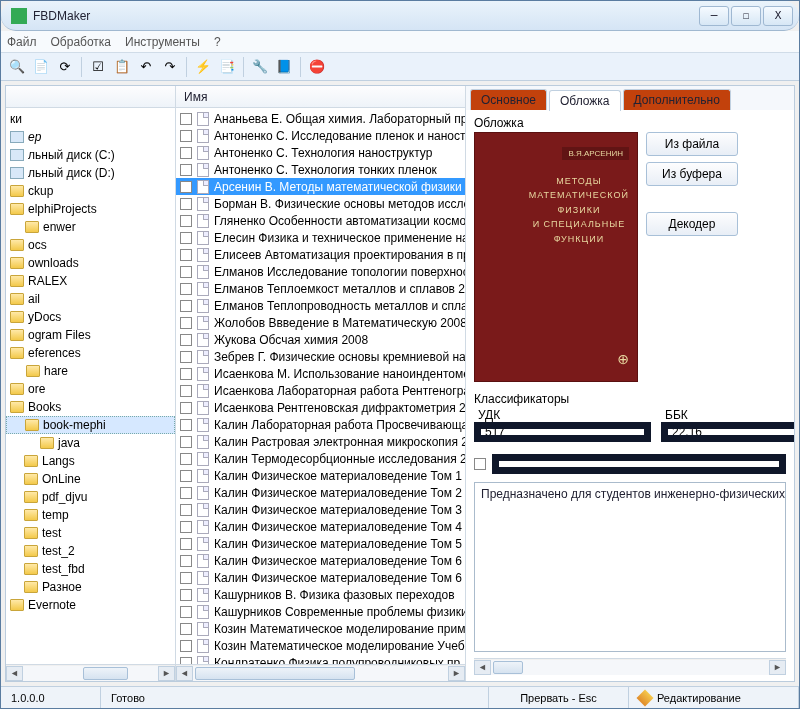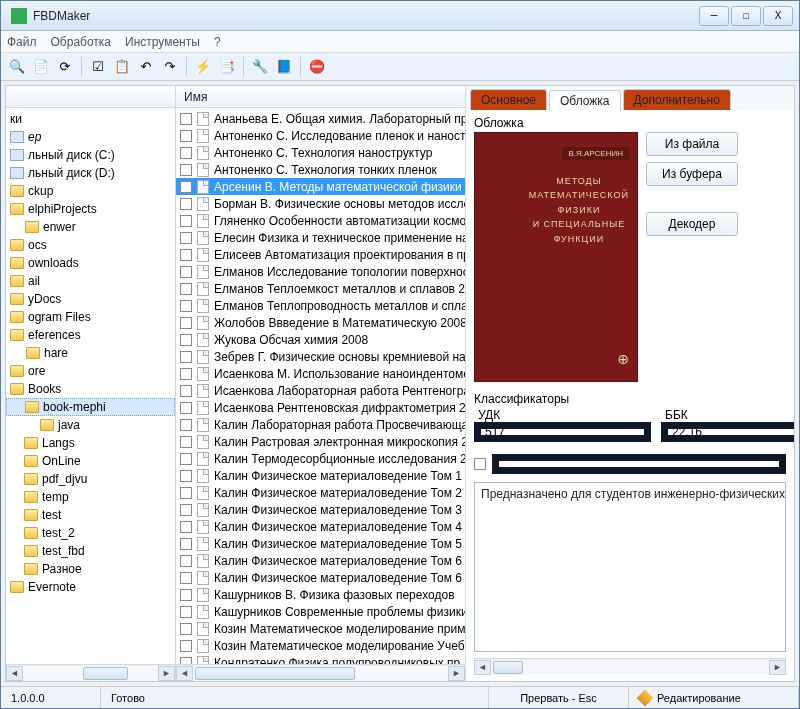--- a/index.html
+++ b/index.html
@@ -1,18 +1,18 @@
 <!DOCTYPE html>
 <html><head>
 <meta charset="utf-8">
 <style>
   * { box-sizing: border-box; }
   body { margin: 0; font-family: "Segoe UI", Tahoma, sans-serif; font-size: 12px; background: #d7e4f2; overflow: hidden; }
   .window { width: 800px; height: 709px; background: #f0f0f0; border: 1px solid #5a7ca0; display: flex; flex-direction: column; }
-  .titlebar { height: 30px; background: linear-gradient(#eaf3fb, #d5e5f5); display: flex; align-items: center; padding: 0 4px; border-bottom: 1px solid #a0b8d0; }
+  .titlebar { height: 30px; background: linear-gradient(#eaf3fb, #d5e5f5); display: flex; align-items: center; padding: 0 4px; border-bottom: 1px solid #a0b8d0; border-radius: 15px; }
   .titlebar .appicon { width: 16px; height: 16px; background: #3a5; margin: 0 6px; }
   .titlebar .title { flex: 1; color: #223; }
   .winbtns { display: flex; gap: 2px; margin-right: 2px; }
   .winbtn { width: 30px; height: 20px; background: linear-gradient(#f5faff,#d7e7f5); border: 1px solid #9fb8d2; border-radius: 3px; display:flex; align-items:center; justify-content:center; color:#223; font-family: monospace; font-size:11px; }
   .winbtn.close { background: linear-gradient(#f5faff,#d7e7f5); }
   .menubar { height: 22px; background: #f7fafd; border-bottom: 1px solid #d0dce8; display: flex; align-items: center; padding: 0 6px; gap: 14px; color: #555; }
   .menubar span { cursor: default; }
   .toolbar { height: 28px; background: #eaf2fb; border-bottom: 1px solid #c0d0e0; display:flex; align-items:center; padding: 0 6px; gap: 4px; }
   .tbtn { width: 20px; height: 20px; display:flex; align-items:center; justify-content:center; border-radius:3px; font-size:13px; }
   .tsep { width:1px; height:20px; background:#c0d0e0; margin: 0 2px; }
@@ -137,20 +137,24 @@
           <div class="tree-item" style="padding-left: 4px;">
             <div class="folder-icon"></div>
             <span>ocs</span>
           </div>
           <div class="tree-item" style="padding-left: 4px;">
             <div class="folder-icon"></div>
             <span>ownloads</span>
           </div>
           <div class="tree-item" style="padding-left: 4px;">
             <div class="folder-icon"></div>
+            <span>RALEX</span>
+          </div>
+          <div class="tree-item" style="padding-left: 4px;">
+            <div class="folder-icon"></div>
             <span>ail</span>
           </div>
           <div class="tree-item" style="padding-left: 4px;">
             <div class="folder-icon"></div>
             <span>yDocs</span>
           </div>
           <div class="tree-item" style="padding-left: 4px;">
             <div class="folder-icon"></div>
             <span>ogram Files</span>
           </div>

